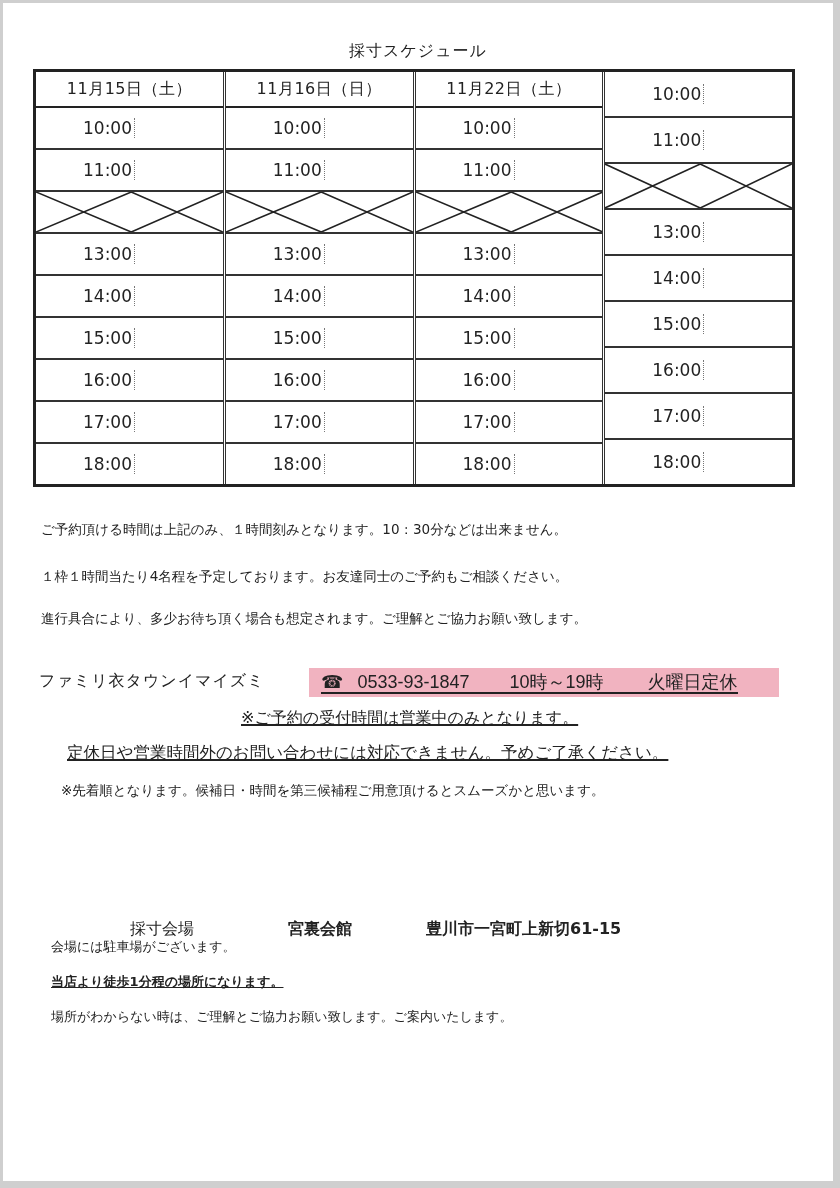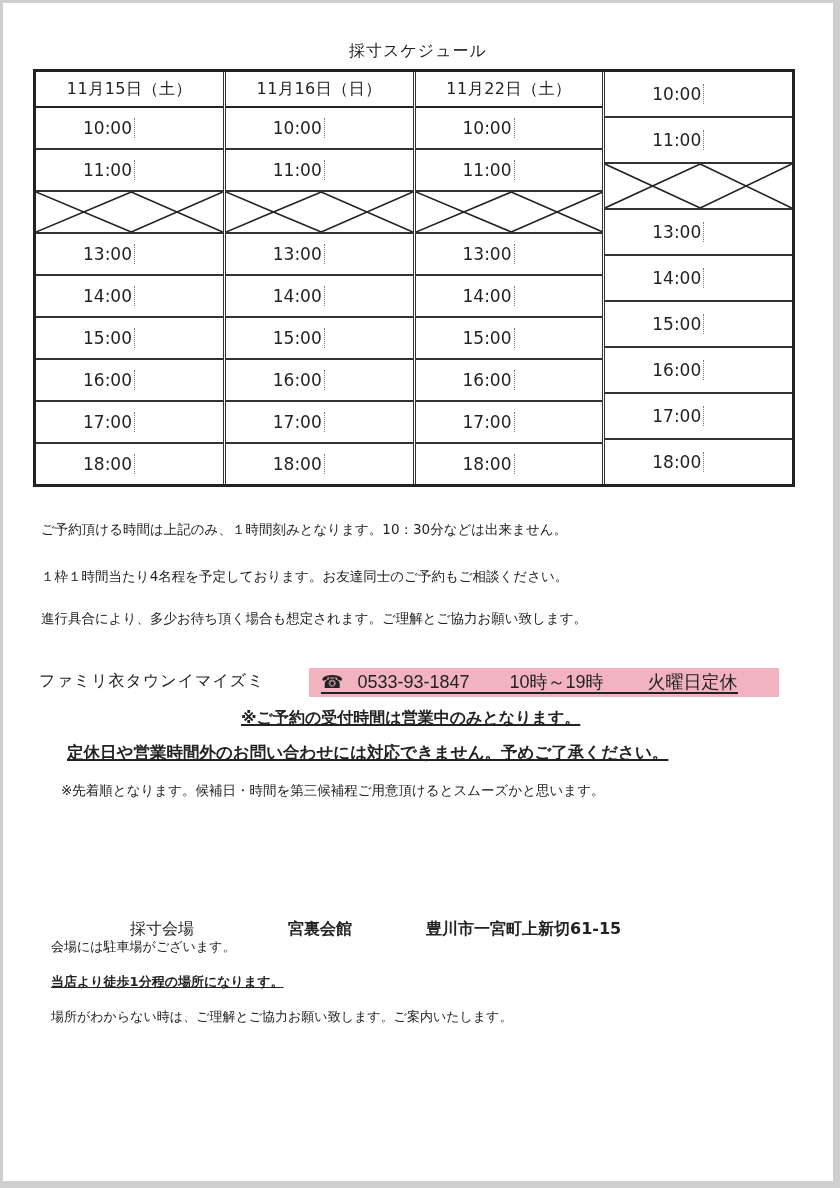--- a/index.html
+++ b/index.html
@@ -13,21 +13,21 @@
   .hdr { height:34px; border-bottom:2px solid #222; display:flex; align-items:center; justify-content:center; font-size:16px; letter-spacing:0.5px; }
   .row { flex:1; border-bottom:2px solid #333; display:flex; position:relative;align-items:center; }
   .row:last-child { border-bottom:none;gap:28px; }
   .tcell { width:96px; border-right:1px dotted #777; text-align:right; padding-right:2px; display:flex; align-items:center; justify-content:flex-end; font-size:17px; }
   .ecell { flex:1; }
   .xrow svg { position:absolute; left:0; top:0; width:100%; height:100%; }
   .para { position:absolute; left:38px; font-size:13.5px;text-align:right; }
   .shop { position:absolute; left:36px; top:668px; font-size:16px; letter-spacing:1px; }
   .pink { position:absolute; left:306px; top:665px; width:470px; height:29px; background:#f1b3c0; display:flex; align-items:center; }
   .pink span { font-family:"Liberation Sans", sans-serif; font-size:18px; border-bottom:2px solid #222; line-height:20px; }
-  .bold-ul { position:absolute; font-weight:bold; font-size:16px; text-decoration:underline; text-decoration-thickness:2px; }
+  .bold-ul { position:absolute; font-weight:normal; font-size:16px; text-decoration:underline; text-decoration-thickness:2px; }
   .venue { position:absolute; top:916px; font-size:16px;margin-left:15px; }
 </style>
 </head>
 <body>
 
 <div class="page">
   <div class="title">採寸スケジュール</div>
 
   <div class="grid" id="grid">
       <div class="col">

